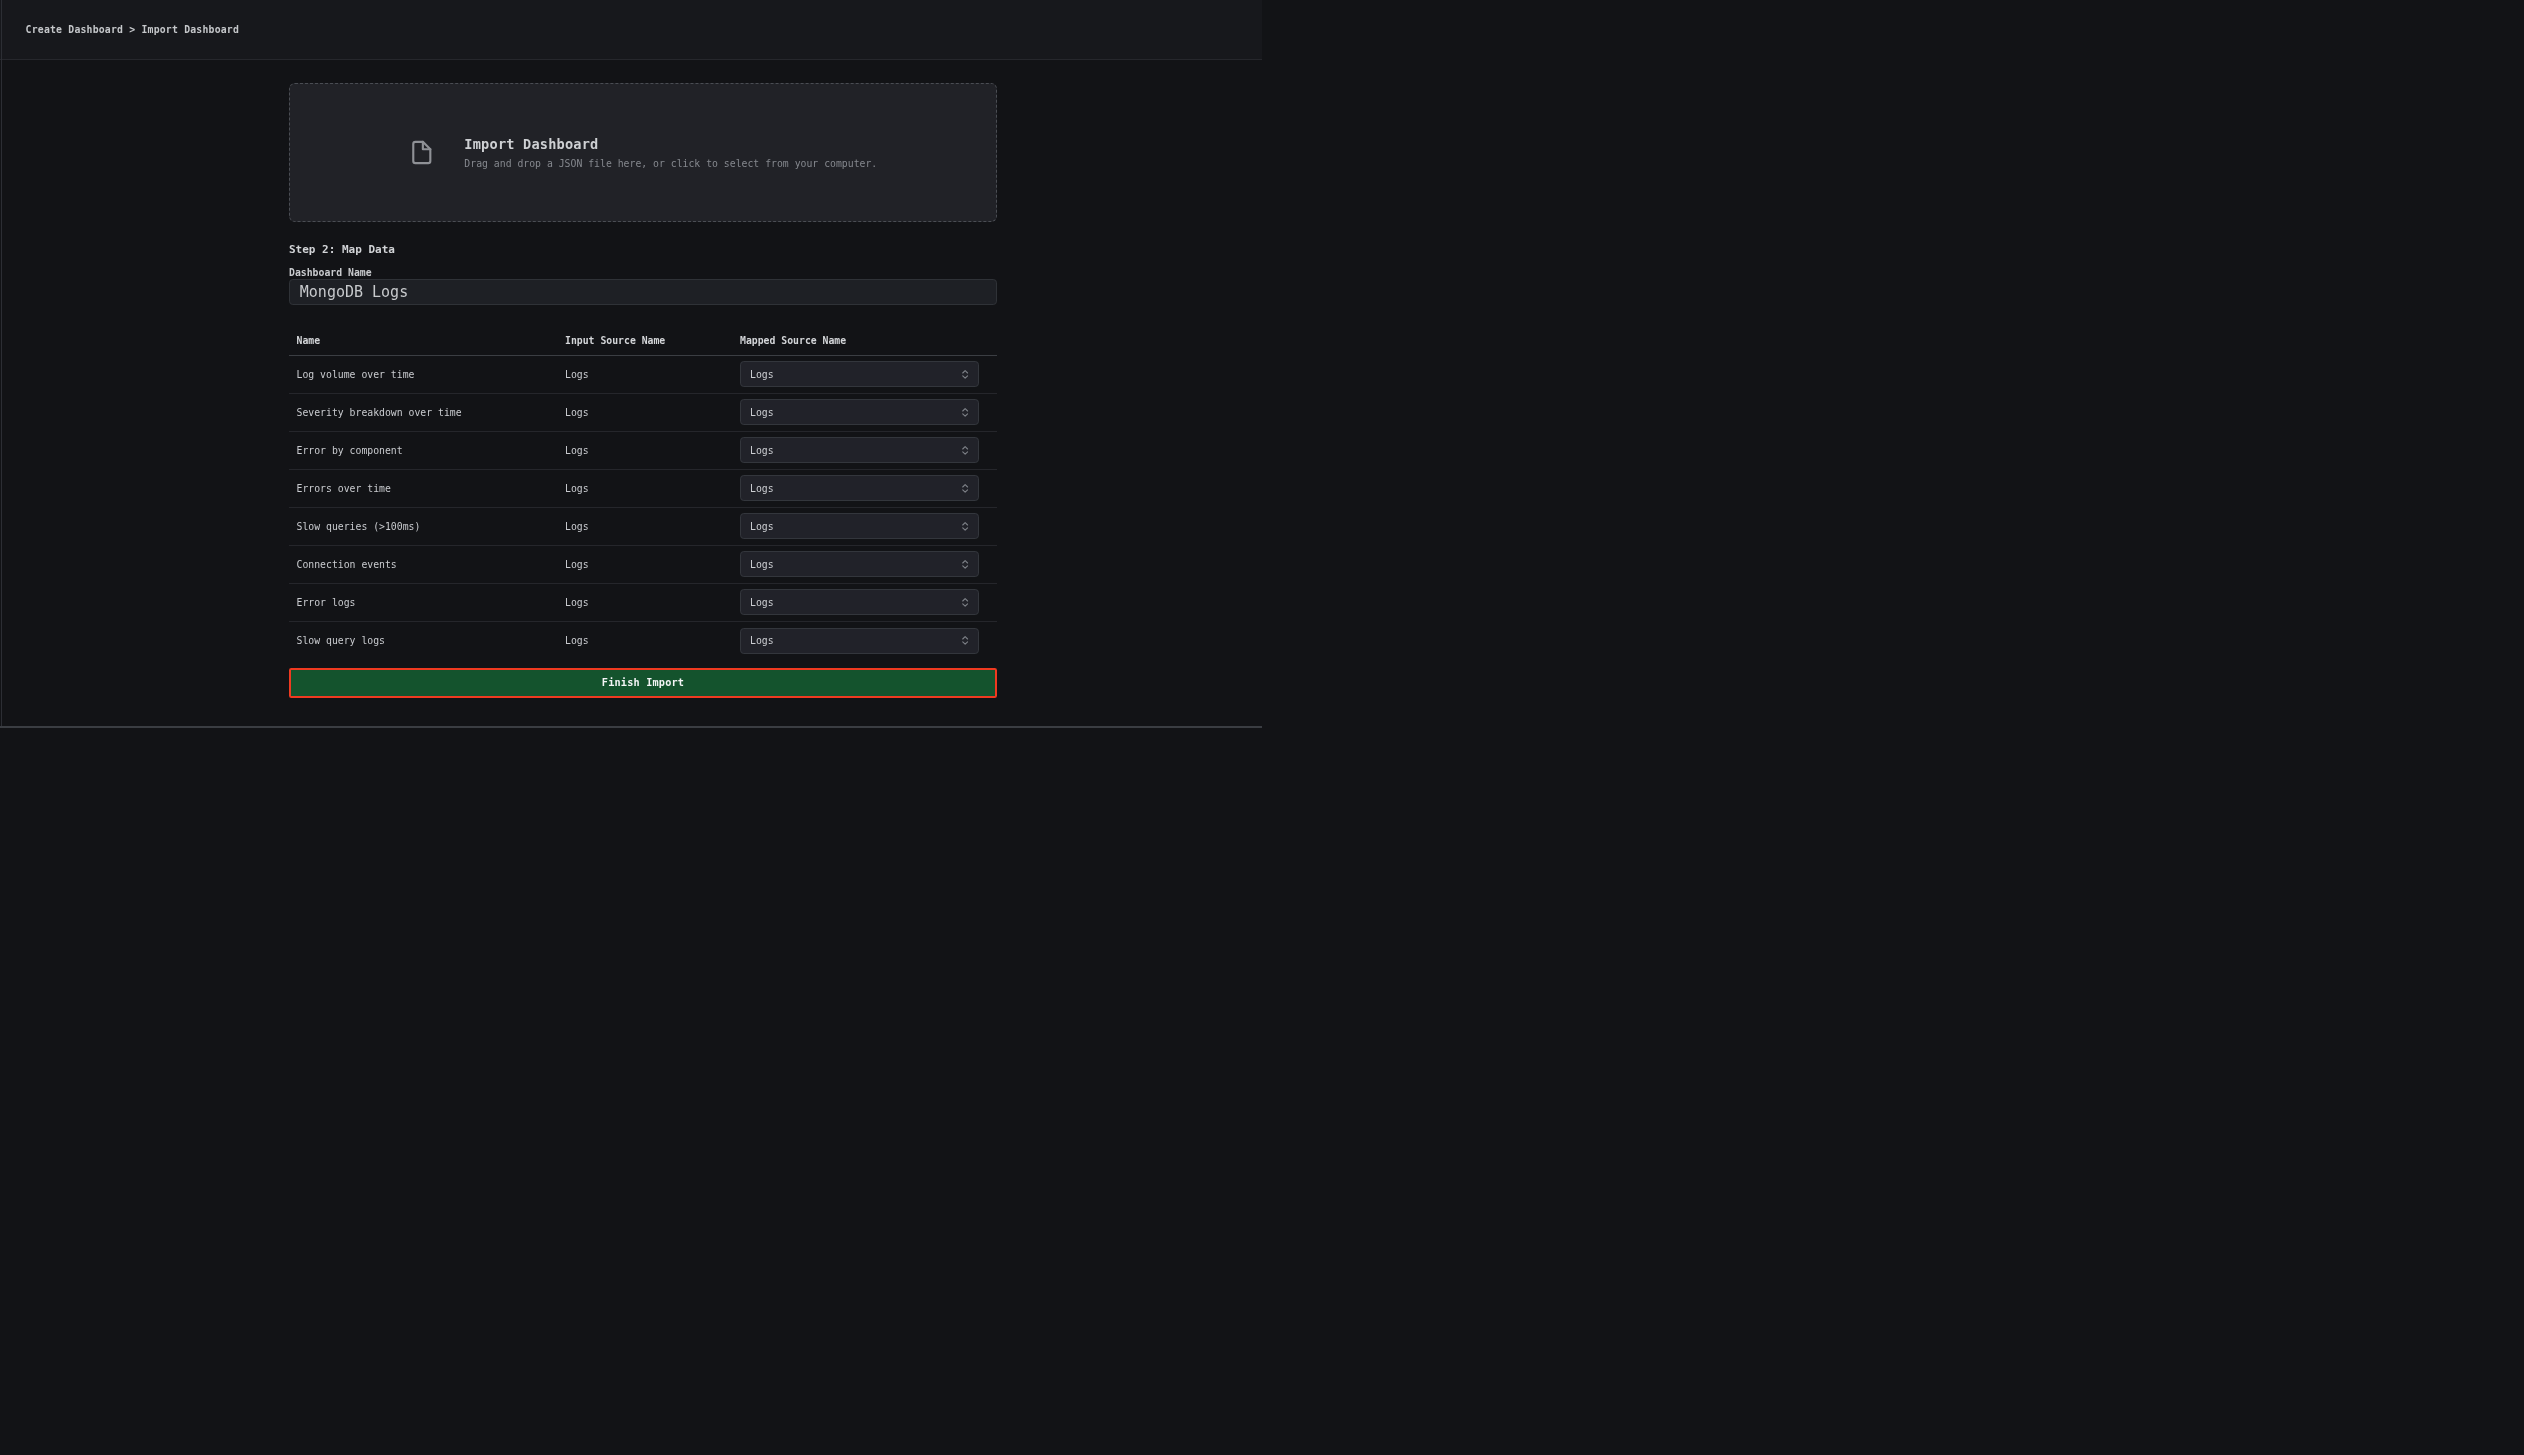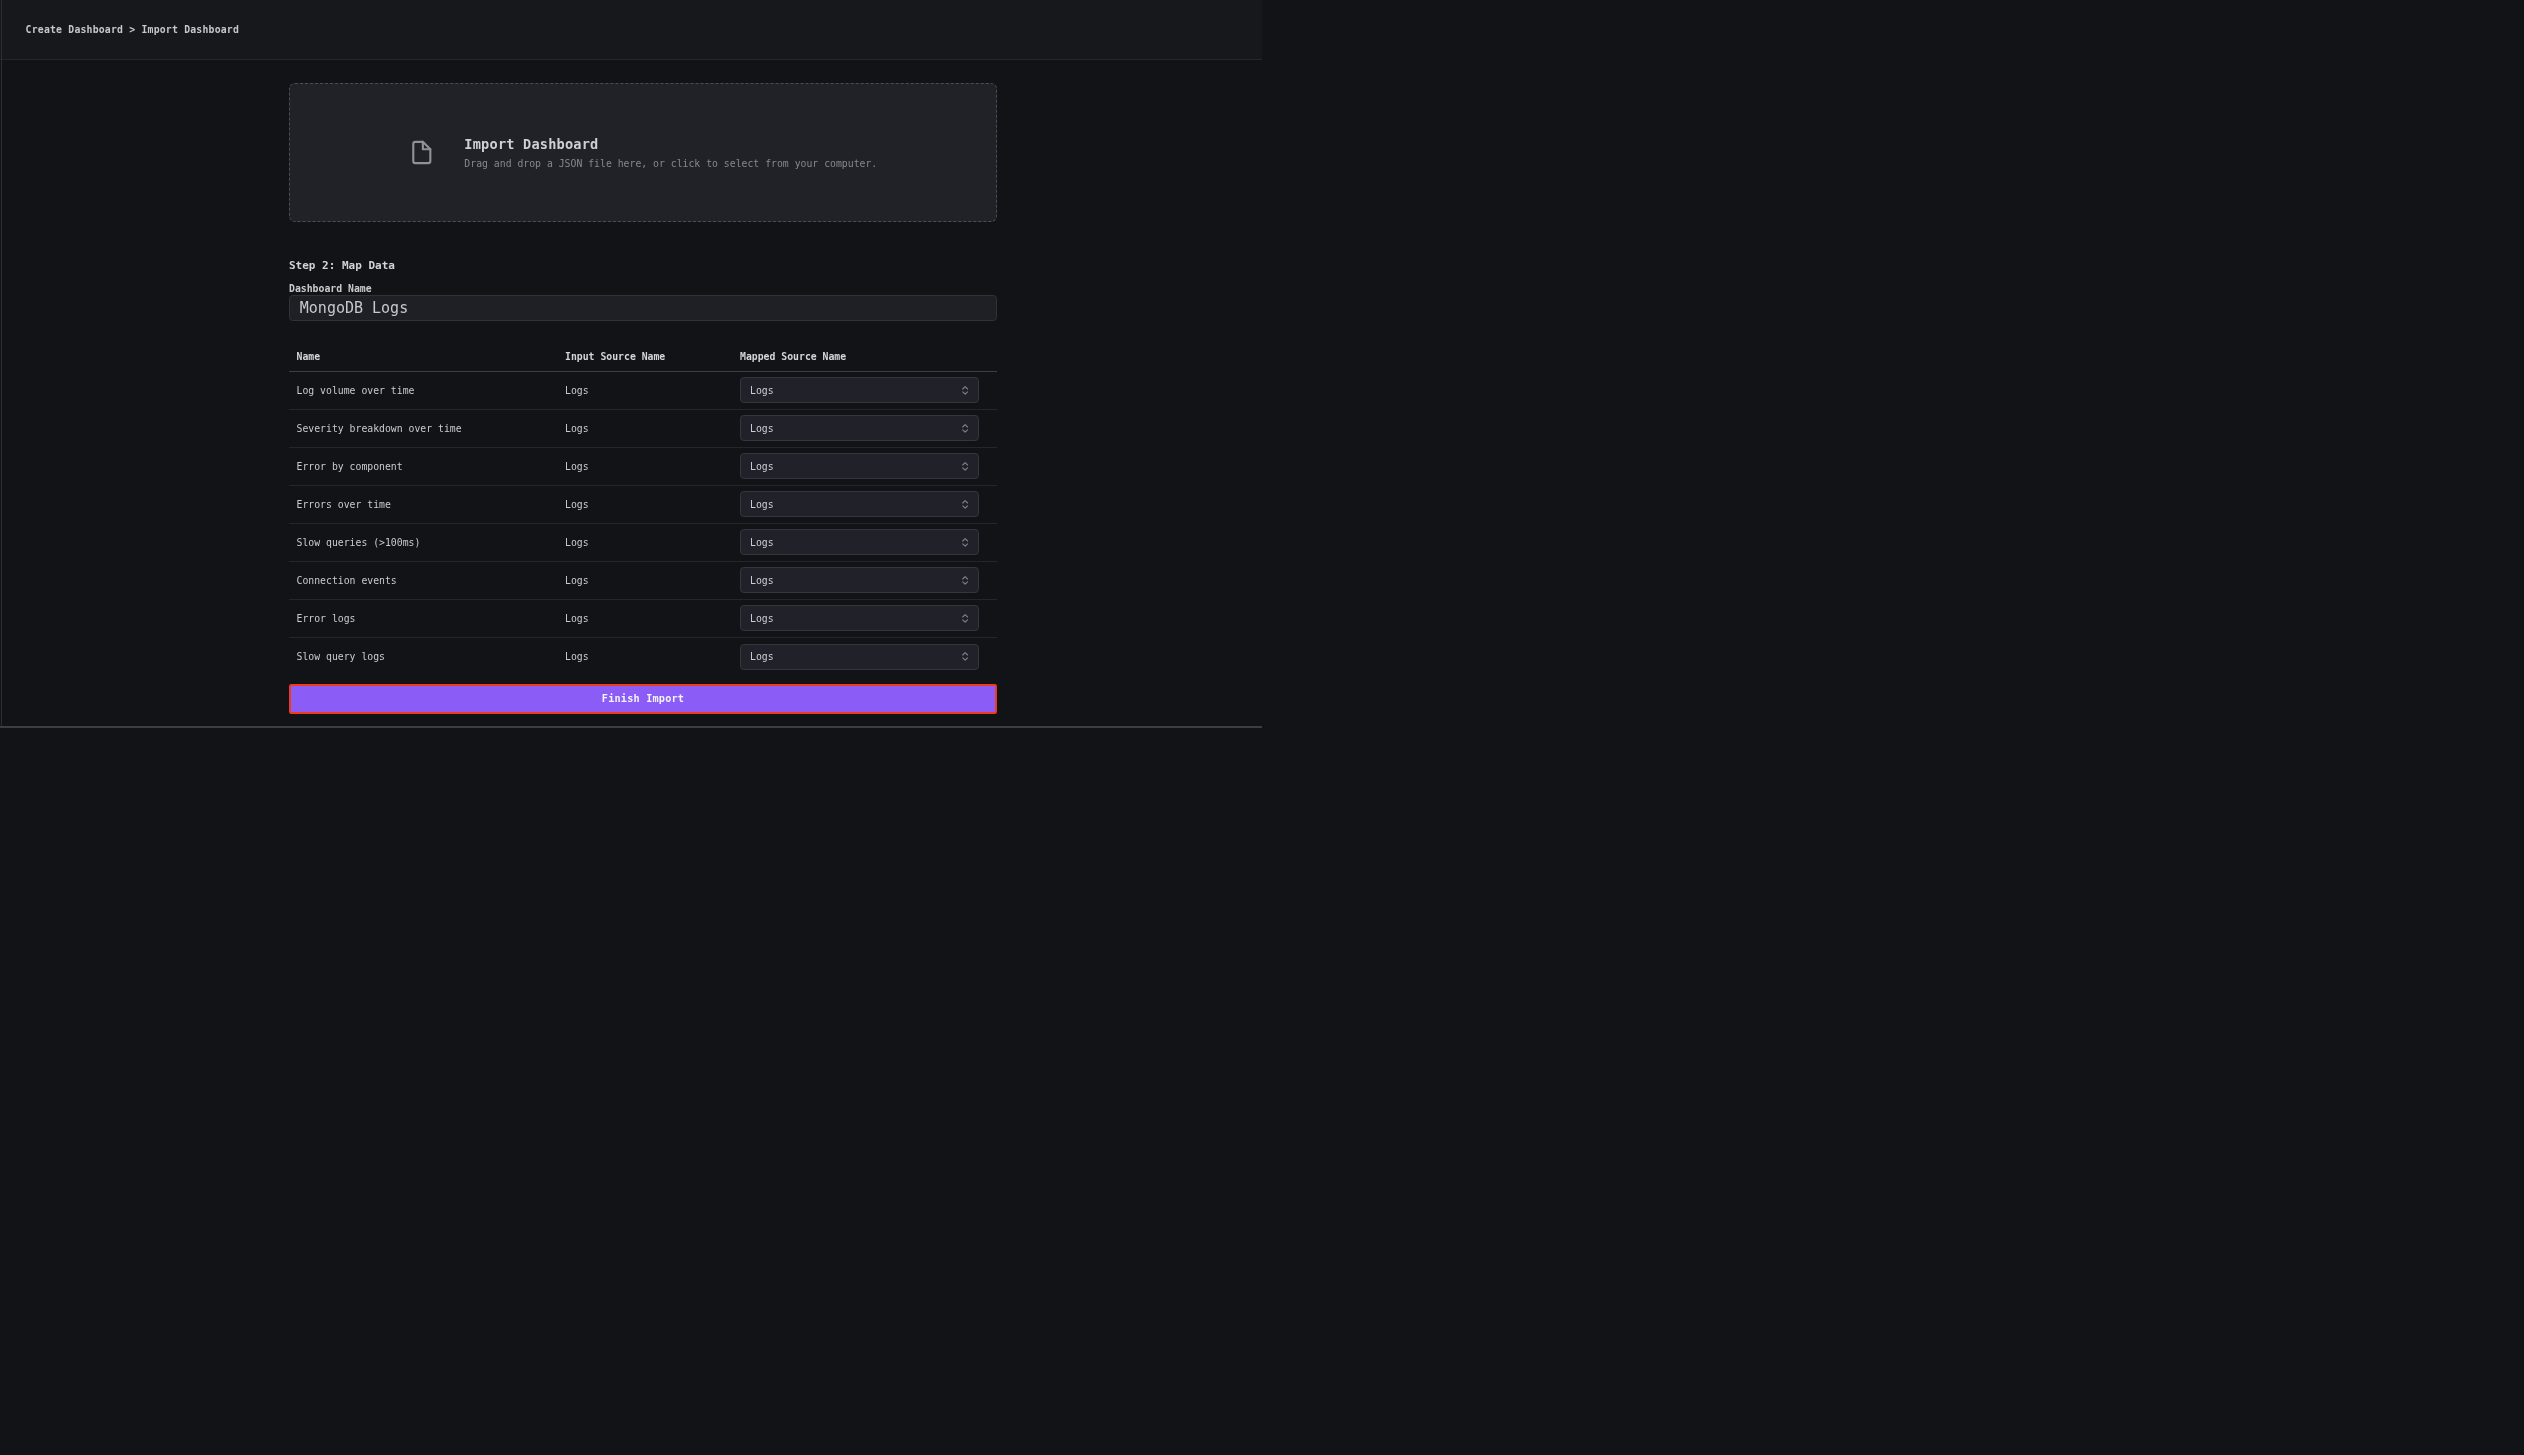--- a/index.html
+++ b/index.html
@@ -41,21 +41,21 @@
   .dropzone {
     width: 708px;
     height: 139px;
     background: #212227;
     border: 1.1px dashed #4a4d53;
     border-radius: 6px;
     display: flex;
     align-items: center;
     justify-content: center;
     gap: 30px;
-    margin-bottom: 37px;
+    margin-bottom: 21px;
     cursor: pointer;
   }
   .file-icon { width: 25.6px; height: 33px; color: #8f9196; flex: 0 0 auto; }
   .dz-text { display: flex; flex-direction: column; gap: 5.3px; }
   .dz-title { font-size: 13.6px; font-weight: 600; color: #ced0d3; letter-spacing: 0.2px; }
   .dz-sub { font-size: 9.8px; font-weight: 400; color: #85888e; }
 
   
   .step-title { font-size: 11px; font-weight: 700; color: #d2d4d7; margin-bottom: 9px; }
   .field-label { font-size: 9.8px; font-weight: 700; color: #c9cbce; margin-bottom: 5.3px; }
@@ -272,17 +272,17 @@
         <svg class="chevrons" viewBox="0 0 12 18" fill="none" stroke="currentColor" stroke-width="1.6" stroke-linecap="round" stroke-linejoin="round">
           <polyline points="2.5,7 6,3.5 9.5,7"></polyline>
           <polyline points="2.5,11 6,14.5 9.5,11"></polyline>
         </svg>
       </div>
     </div>
   </div>
 </div>
     </div>
 
-    <button class="finish-btn" style="background: #8b5cf6; border-color: rgb(239, 58, 32);">Finish Import</button>
+    <button class="finish-btn" style="background: #14532d; border-color: rgb(239, 58, 32);">Finish Import</button>
 
   </div>
 </main>
 
 
 </body></html>

